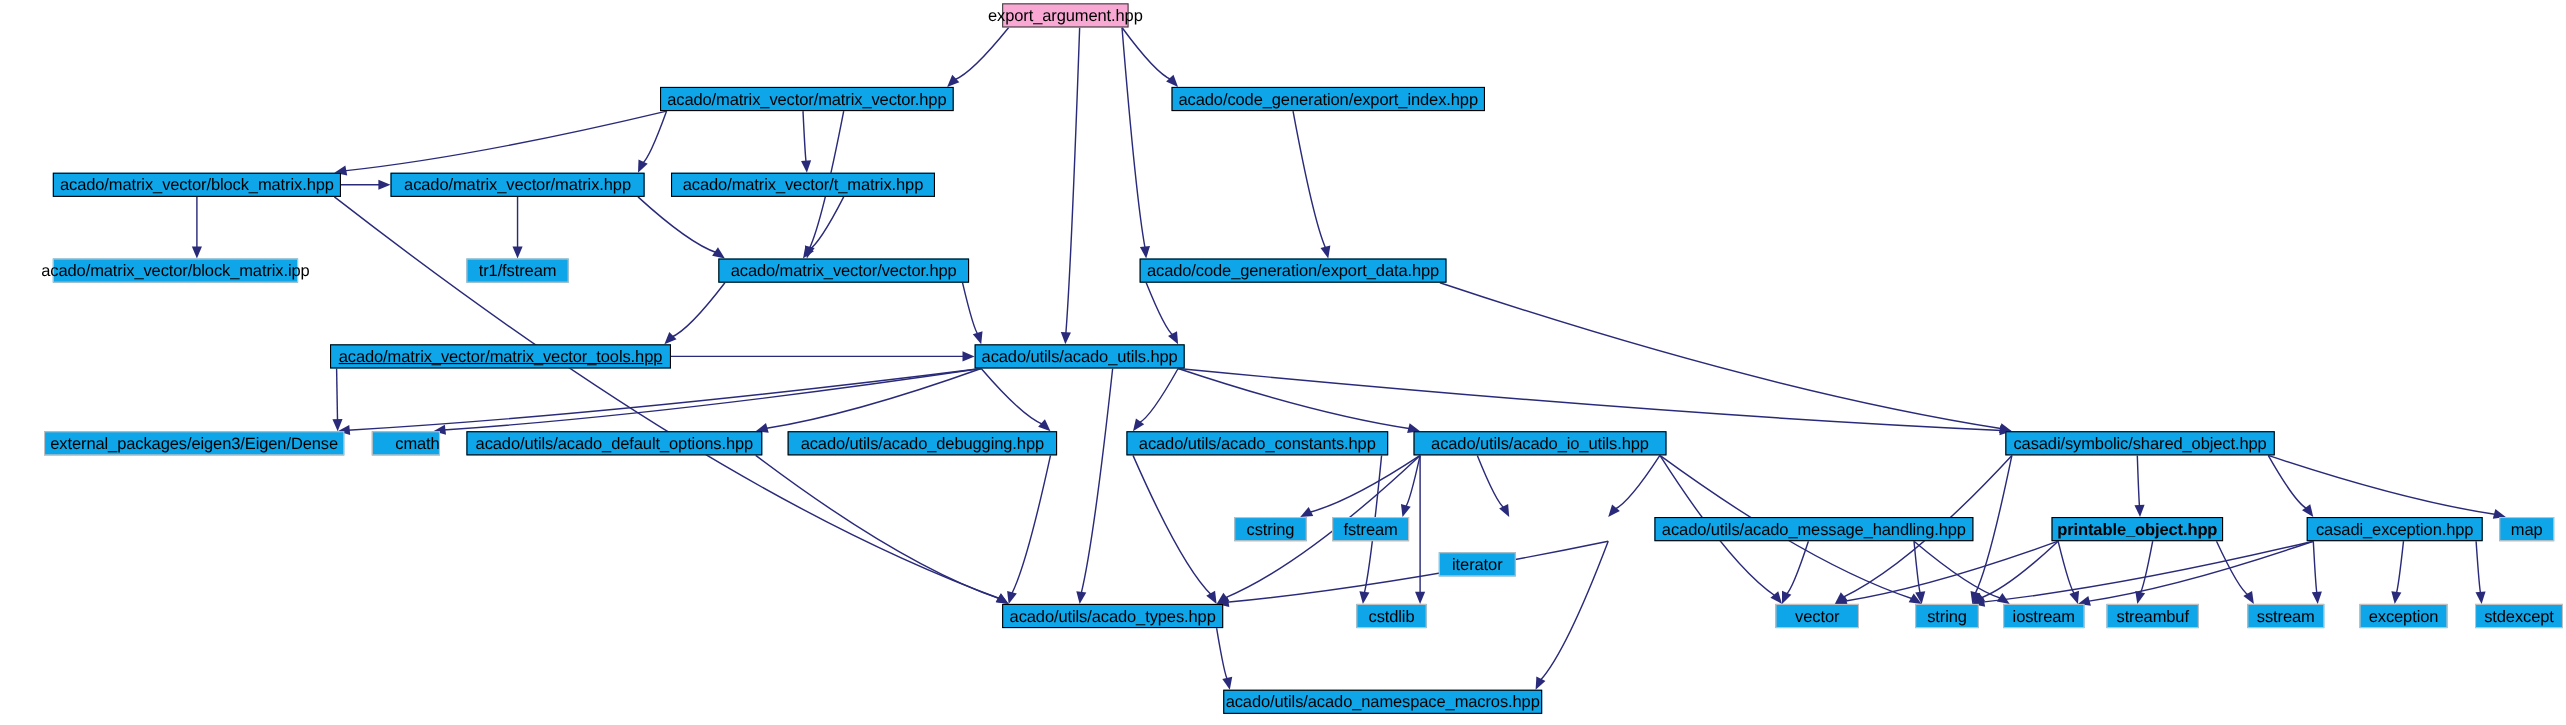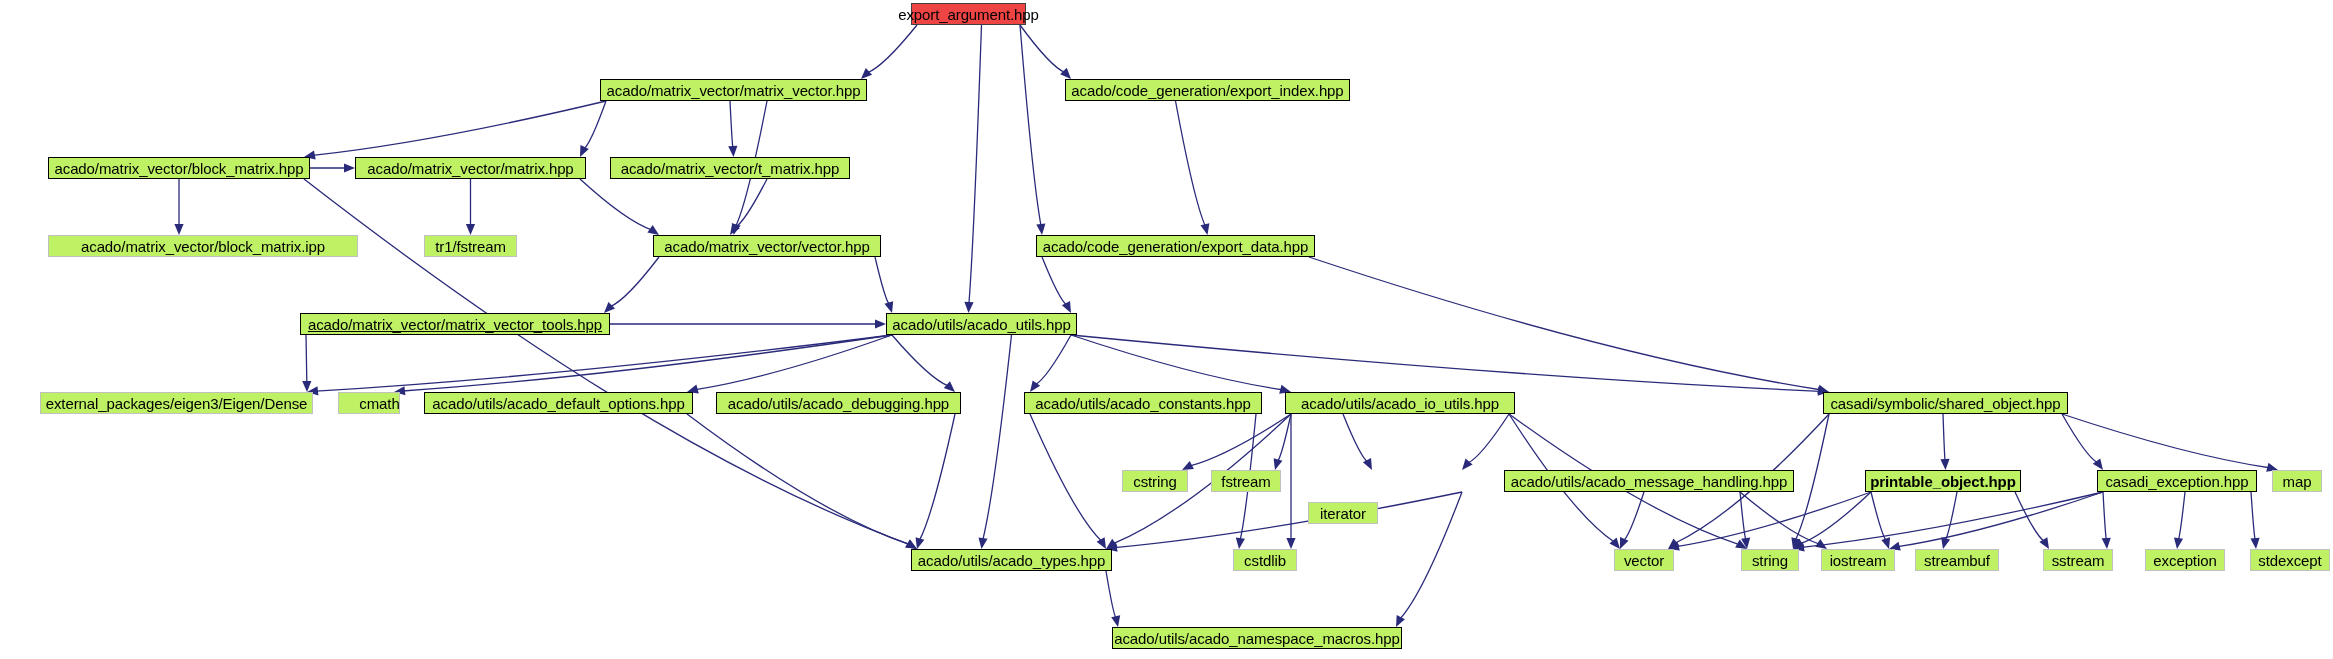--- a/index.html
+++ b/index.html
@@ -21,34 +21,34 @@
     top: 0;
     width: 2333px;
     height: 659px;
   }
   .node {
     position: absolute;
     box-sizing: border-box;
     display: flex;
     align-items: center;
     justify-content: center;
-    background: #bef264;
+    background: #0ea5e9;
     border: 1px solid #000000;
     font-size: 15px;
     color: #000000;
     white-space: nowrap;
     line-height: 1;
     letter-spacing: -0.1px;
     z-index: 5;
   }
   .node.leaf {
     border: 1px solid #c0c0c0;
   }
   .node.root {
-    background: #ef4444;
+    background: #f9a8d4;
     border: 1px solid #404040;
   }
   .node-label {
     pointer-events: none;
   }
 </style>
 </head>
 <body>
 
 <div id="graph-root">
@@ -190,21 +190,21 @@
       </div>
       <div class="node" style="left: 48px; top: 157px; width: 262px; height: 22px;">
         <span class="node-label">acado/matrix_vector/block_matrix.hpp</span>
       </div>
       <div class="node" style="left: 355px; top: 157px; width: 231px; height: 22px; text-align: center;">
         <span class="node-label">acado/matrix_vector/matrix.hpp</span>
       </div>
       <div class="node" style="left: 610px; top: 157px; width: 240px; height: 22px;">
         <span class="node-label">acado/matrix_vector/t_matrix.hpp</span>
       </div>
-      <div class="node leaf" style="left: 48px; top: 235px; width: 310px; height: 22px;">
+      <div class="node leaf" style="left: 48px; top: 235px; width: 223px; height: 22px;">
         <span class="node-label">acado/matrix_vector/block_matrix.ipp</span>
       </div>
       <div class="node leaf" style="left: 424px; top: 235px; width: 93px; height: 22px;">
         <span class="node-label">tr1/fstream</span>
       </div>
       <div class="node" style="left: 653px; top: 235px; width: 228px; height: 22px;">
         <span class="node-label">acado/matrix_vector/vector.hpp</span>
       </div>
       <div class="node" style="left: 1036px; top: 235px; width: 279px; height: 22px;">
         <span class="node-label">acado/code_generation/export_data.hpp</span>
@@ -256,21 +256,21 @@
       </div>
       <div class="node leaf" style="left: 2272px; top: 470px; width: 50px; height: 22px;">
         <span class="node-label">map</span>
       </div>
       <div class="node" style="left: 911px; top: 549px; width: 201px; height: 22px;">
         <span class="node-label">acado/utils/acado_types.hpp</span>
       </div>
       <div class="node leaf" style="left: 1233px; top: 549px; width: 64px; height: 22px;">
         <span class="node-label">cstdlib</span>
       </div>
-      <div class="node leaf" style="left: 1614px; top: 549px; width: 60px; height: 22px;">
+      <div class="node leaf" style="left: 1614px; top: 549px; width: 76px; height: 22px;">
         <span class="node-label">vector</span>
       </div>
       <div class="node leaf" style="left: 1741px; top: 549px; width: 58px; height: 22px;">
         <span class="node-label">string</span>
       </div>
       <div class="node leaf" style="left: 1821px; top: 549px; width: 74px; height: 22px;">
         <span class="node-label">iostream</span>
       </div>
       <div class="node leaf" style="left: 1915px; top: 549px; width: 84px; height: 22px;">
         <span class="node-label">streambuf</span>

